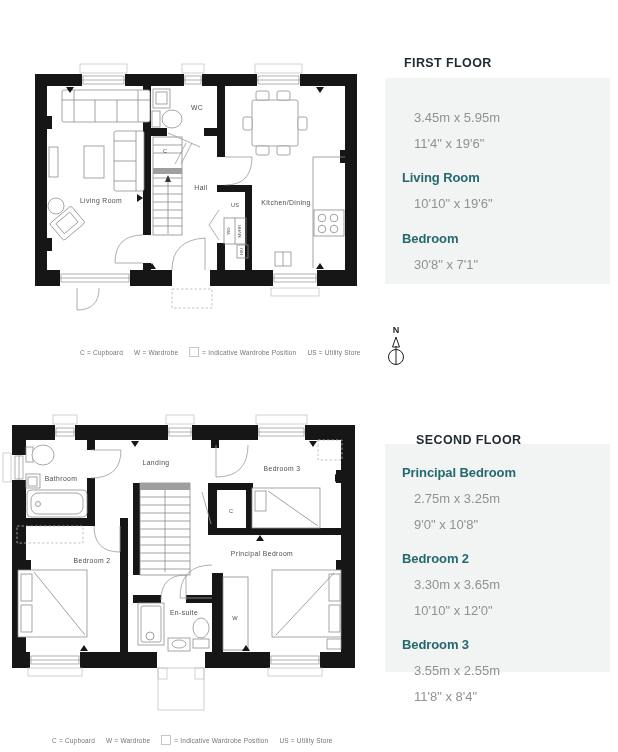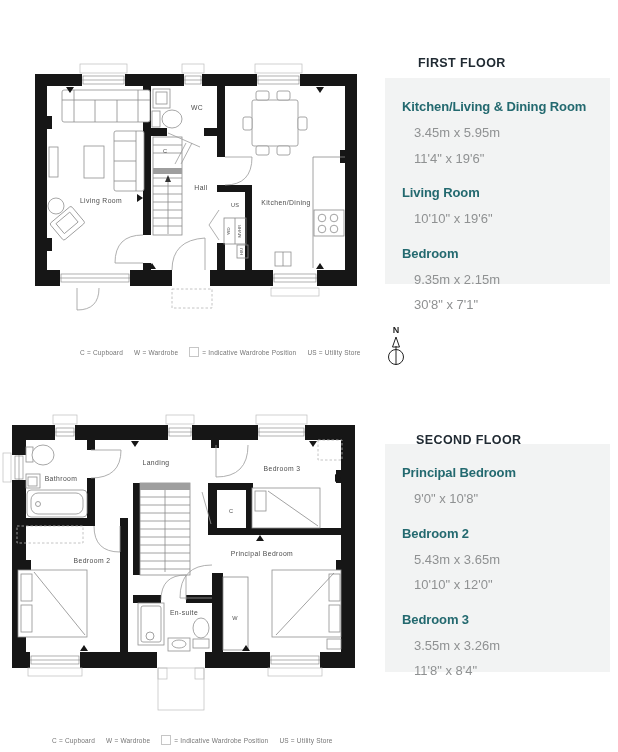--- a/index.html
+++ b/index.html
@@ -367,49 +367,48 @@
     <span><span class="wbox"></span><span>= Indicative Wardrobe Position</span></span>
     <span>US = Utility Store</span>
   </div>
   <div class="legend" style="left:52px;top:735px">
     <span>C = Cupboard</span>
     <span>W = Wardrobe</span>
     <span><span class="wbox"></span><span>= Indicative Wardrobe Position</span></span>
     <span>US = Utility Store</span>
   </div>
 
-  <h2 class="floor-heading" style="left:418px;top:46px">FIRST FLOOR</h2>
+  <h2 class="floor-heading" style="left:404px;top:46px">FIRST FLOOR</h2>
   <div class="panel" style="top:78px;height:206px">
     <div class="room">
-      <h3 class="room-name">Kitchen/Living &amp; Dining Room</h3>
       <p class="dim">3.45m x 5.95m</p>
       <p class="dim">11'4" x 19'6"</p>
     </div>
     <div class="room">
       <h3 class="room-name">Living Room</h3>
       <p class="dim">10'10" x 19'6"</p>
     </div>
     <div class="room">
       <h3 class="room-name">Bedroom</h3>
-      <p class="dim">9.35m x 2.15m</p>
       <p class="dim">30'8" x 7'1"</p>
     </div>
   </div>
 
   <h2 class="floor-heading" style="left:416px;top:423px">SECOND FLOOR</h2>
   <div class="panel" style="top:444px;height:228px">
     <div class="room">
       <h3 class="room-name">Principal Bedroom</h3>
+      <p class="dim">2.75m x 3.25m</p>
       <p class="dim">9'0" x 10'8"</p>
     </div>
     <div class="room">
       <h3 class="room-name">Bedroom 2</h3>
-      <p class="dim">5.43m x 3.65m</p>
+      <p class="dim">3.30m x 3.65m</p>
       <p class="dim">10'10" x 12'0"</p>
     </div>
     <div class="room">
       <h3 class="room-name">Bedroom 3</h3>
-      <p class="dim">3.55m x 3.26m</p>
+      <p class="dim">3.55m x 2.55m</p>
       <p class="dim">11'8" x 8'4"</p>
     </div>
   </div>
 
 </div>
 
 </body></html>

